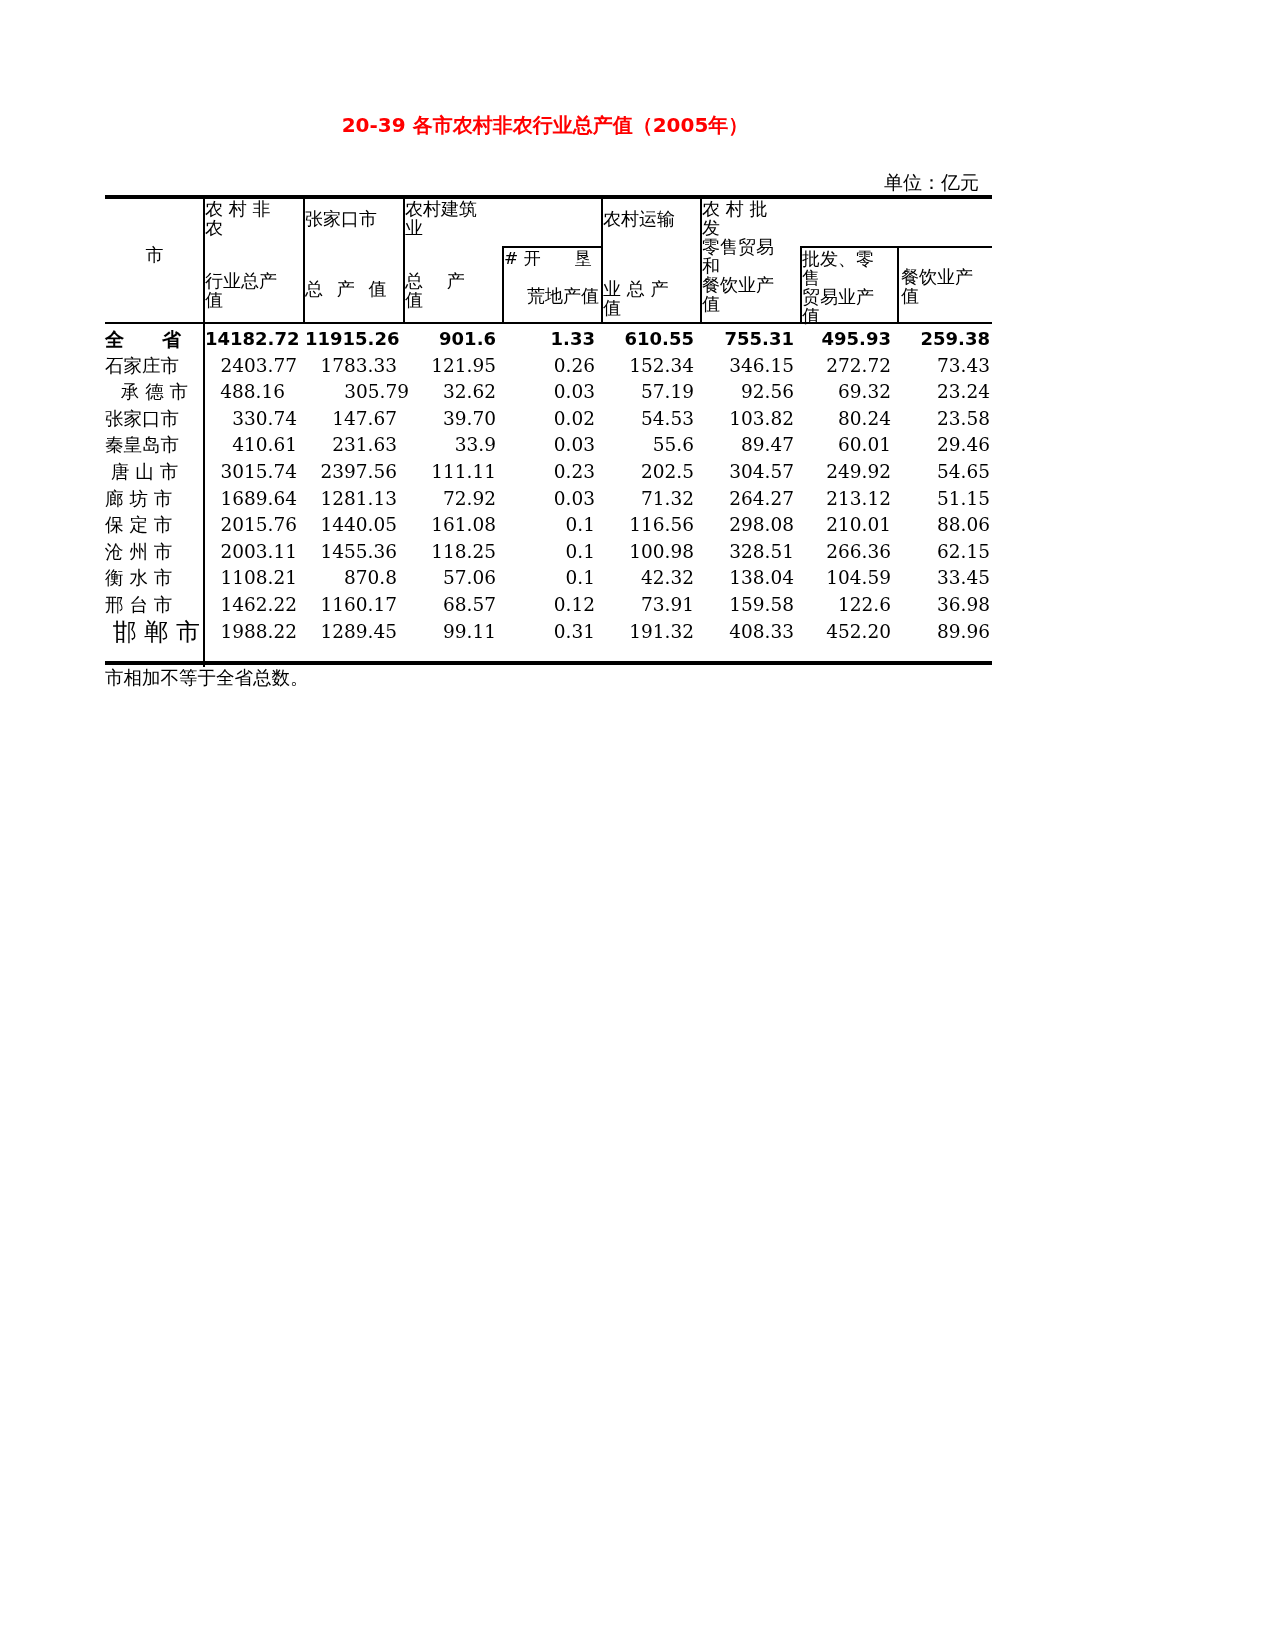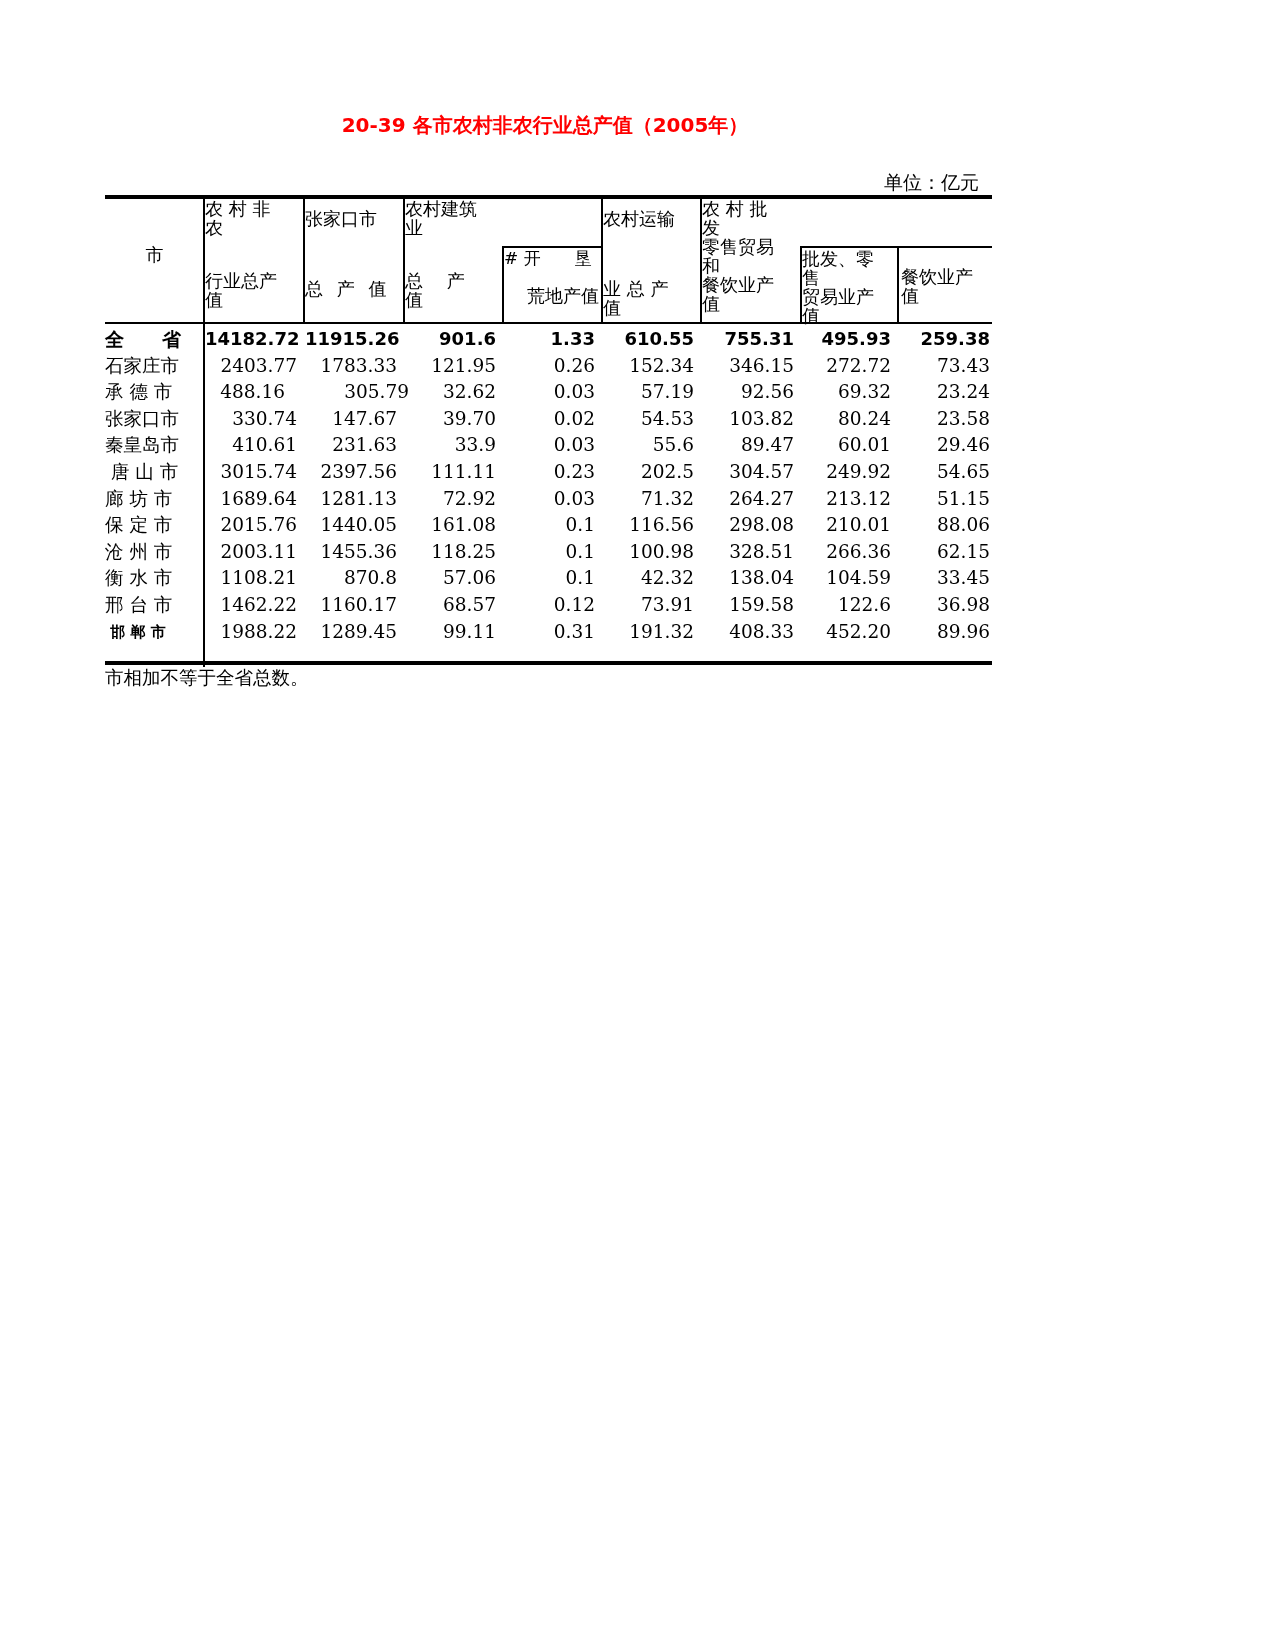--- a/index.html
+++ b/index.html
@@ -106,21 +106,21 @@
       <div class="cell" style="left:100px;width:98px;">2403.77</div>
       <div class="cell" style="left:200px;width:98px;">1783.33</div>
       <div class="cell" style="left:300px;width:97px;">121.95</div>
       <div class="cell" style="left:399px;width:97px;">0.26</div>
       <div class="cell" style="left:498px;width:97px;">152.34</div>
       <div class="cell" style="left:597px;width:98px;">346.15</div>
       <div class="cell" style="left:697px;width:95px;">272.72</div>
       <div class="cell" style="left:794px;width:93px;padding-right:2px;">73.43</div>
     </div>
       <div class="row" style="top: 53.2px;">
-      <div class="city" style="font-size: 18.5px; padding-left: 0px; white-space: pre;">承 德 市</div>
+      <div class="city" style="font-size: 18.5px; padding-left: 0px; white-space: pre; text-align: center;">承 德 市</div>
       <div class="cell" style="left:88px;width:98px;">488.16</div>
       <div class="cell" style="left:212px;width:98px;">305.79</div>
       <div class="cell" style="left:300px;width:97px;">32.62</div>
       <div class="cell" style="left:399px;width:97px;">0.03</div>
       <div class="cell" style="left:498px;width:97px;">57.19</div>
       <div class="cell" style="left:597px;width:98px;">92.56</div>
       <div class="cell" style="left:697px;width:95px;">69.32</div>
       <div class="cell" style="left:794px;width:93px;padding-right:2px;">23.24</div>
     </div>
       <div class="row" style="top: 79.8px;">
@@ -205,21 +205,21 @@
       <div class="cell" style="left:100px;width:98px;">1462.22</div>
       <div class="cell" style="left:200px;width:98px;">1160.17</div>
       <div class="cell" style="left:300px;width:97px;">68.57</div>
       <div class="cell" style="left:399px;width:97px;">0.12</div>
       <div class="cell" style="left:498px;width:97px;">73.91</div>
       <div class="cell" style="left:597px;width:98px;">159.58</div>
       <div class="cell" style="left:697px;width:95px;">122.6</div>
       <div class="cell" style="left:794px;width:93px;padding-right:2px;">36.98</div>
     </div>
       <div class="row" style="top: 292.6px;">
-      <div class="city" style="font-size: 15px; padding-left: 0px; white-space: pre; font-weight: bold;"> 邯 郸 市</div>
+      <div class="city" style="font-size: 24px; padding-left: 0px; white-space: pre;"> 邯 郸 市</div>
       <div class="cell" style="left:100px;width:98px;">1988.22</div>
       <div class="cell" style="left:200px;width:98px;">1289.45</div>
       <div class="cell" style="left:300px;width:97px;">99.11</div>
       <div class="cell" style="left:399px;width:97px;">0.31</div>
       <div class="cell" style="left:498px;width:97px;">191.32</div>
       <div class="cell" style="left:597px;width:98px;">408.33</div>
       <div class="cell" style="left:697px;width:95px;">452.20</div>
       <div class="cell" style="left:794px;width:93px;padding-right:2px;">89.96</div>
     </div>
     </div>

